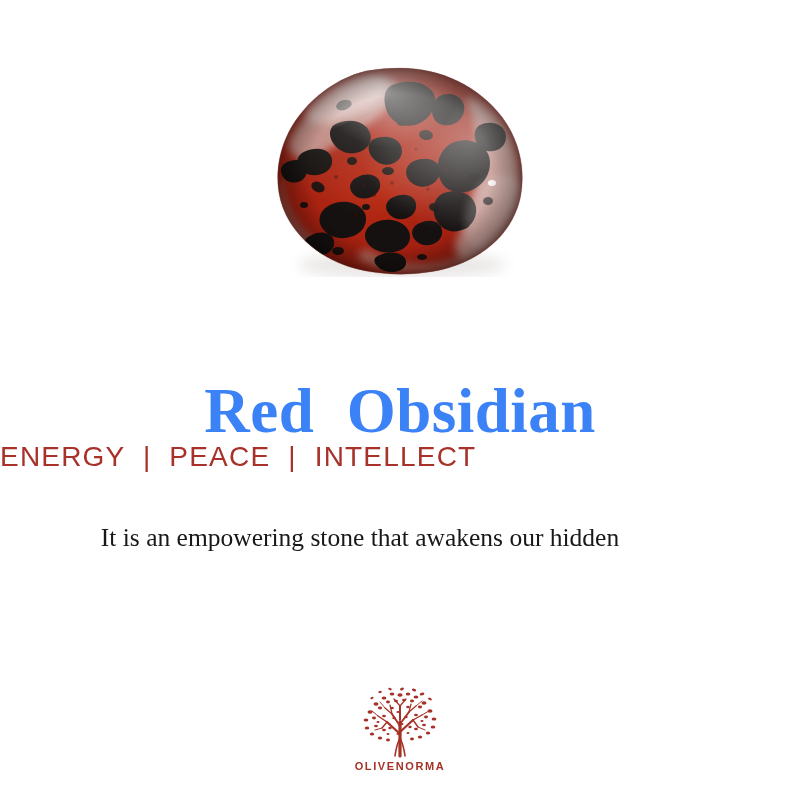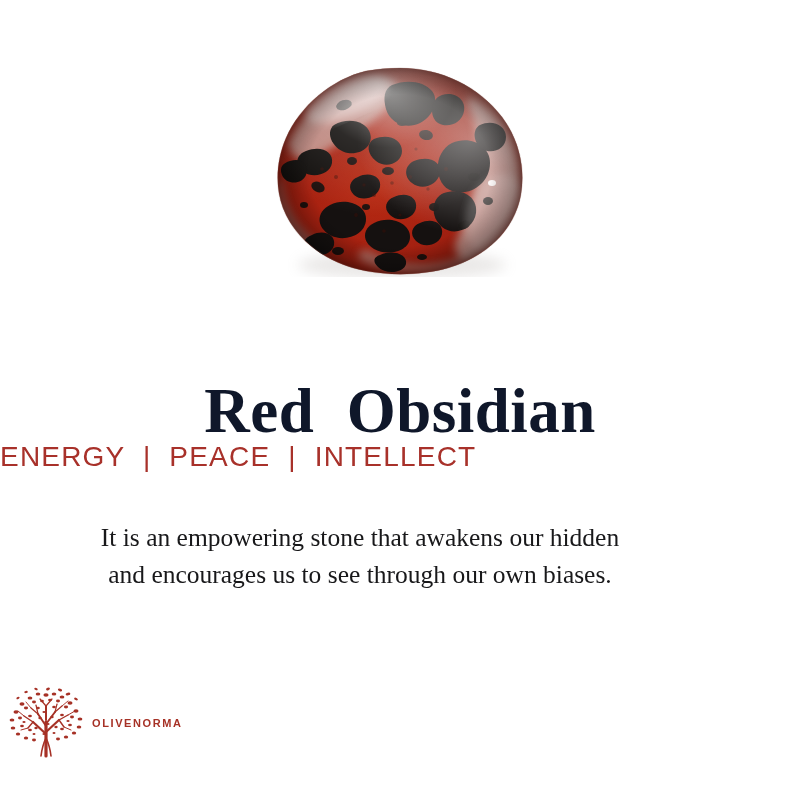--- a/index.html
+++ b/index.html
@@ -44,21 +44,21 @@
     position: absolute;
     left: 0;
     top: 333px;
     width: 800px;
     text-align: center;
     font-family: "Liberation Serif", serif;
     font-weight: bold;
     font-size: 63px;
     line-height: 72px;
     letter-spacing: 0.5px;
-    color: #0f172a;
+    color: #3b82f6;
     white-space: pre;
   }
 
   
   .subtitle {
     position: absolute;
     left: 0;
     top: 440px;
     width: 740px;
     text-align: left;
@@ -88,21 +88,21 @@
     white-space: pre;
   }
 
   
   .logo {
     position: absolute;
     left: 0;
     top: 686px;
     width: 800px;
     display: flex;
-    flex-direction: row;
+    flex-direction: column;
     align-items: center;
   }
   .logo-mark {
     display: block;
     width: 92px;
     height: 72px;
   }
   .logo-word {
     margin-top: 2px;
     font-family: "Liberation Sans", sans-serif;
@@ -278,21 +278,20 @@
                C 103 4, 115 3, 126 3 Z" fill="none" stroke="#7a5047" stroke-opacity="0.25" stroke-width="1.2"></path>
     </svg>
   </div>
 
   <h1 class="title">Red  Obsidian</h1>
 
   <div class="subtitle">ENERGY  |  PEACE  |  INTELLECT</div>
 
   <div class="body-text">
     <span class="body-line">It is an empowering stone that awakens our hidden</span>
-    <span class="body-line">and encourages us to see through our own biases.</span>
   </div>
 
   <div class="logo">
     <svg class="logo-mark" viewBox="0 0 92 72">
       <g stroke="#A63126" fill="none" stroke-linecap="round">
 
         <path d="M46 70 L46 36" stroke-width="3.2"></path>
         <path d="M41 70 C 42 62, 44 56, 46 52" stroke-width="1.6"></path>
         <path d="M51 70 C 50 62, 48 56, 46 52" stroke-width="1.6"></path>
 

